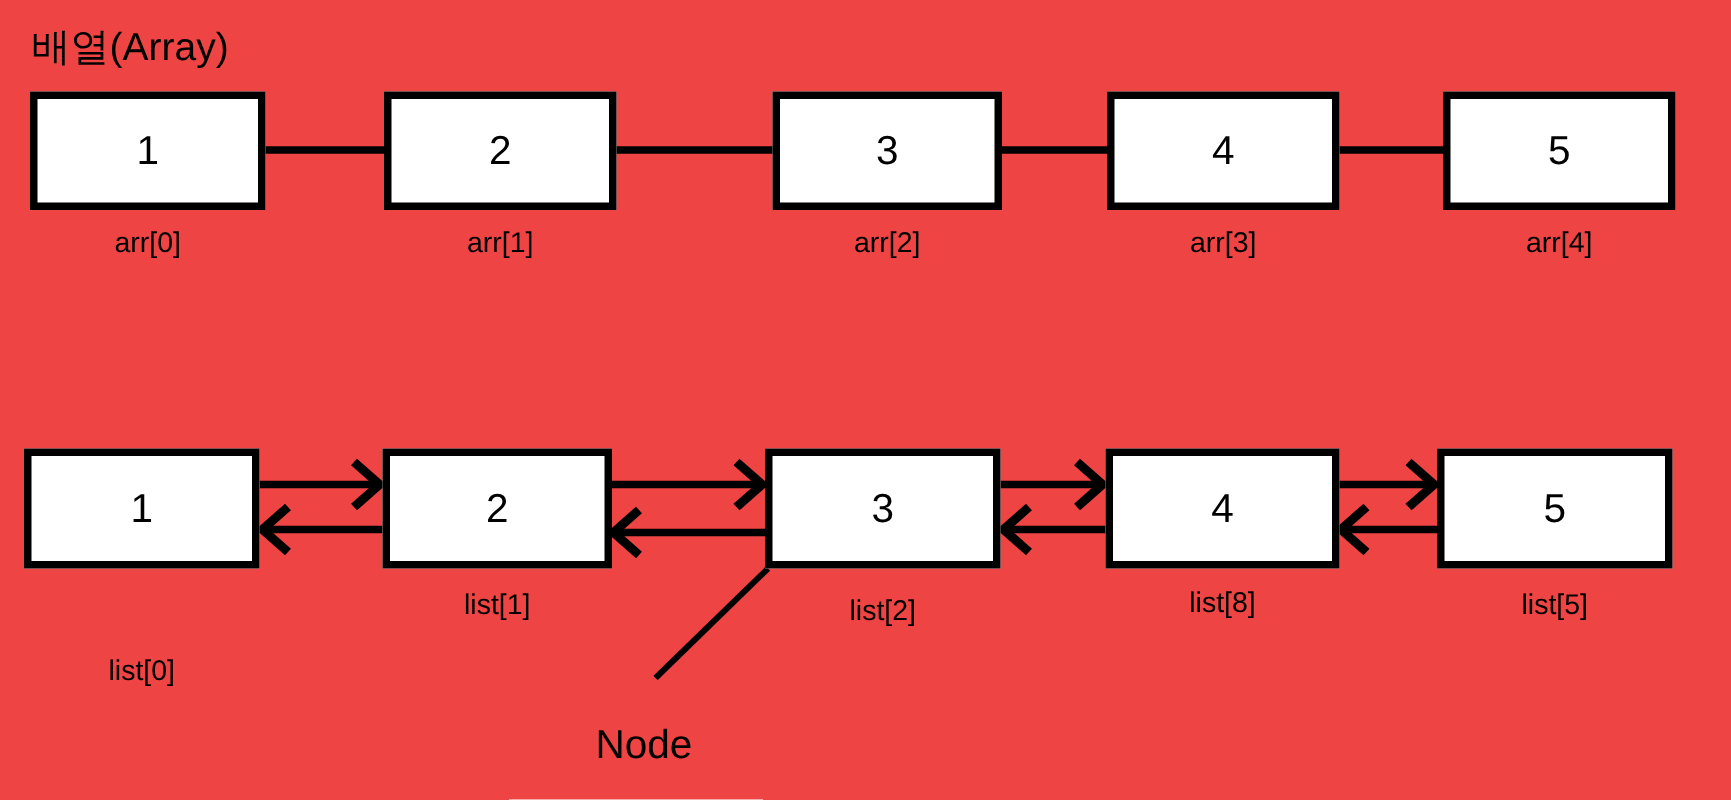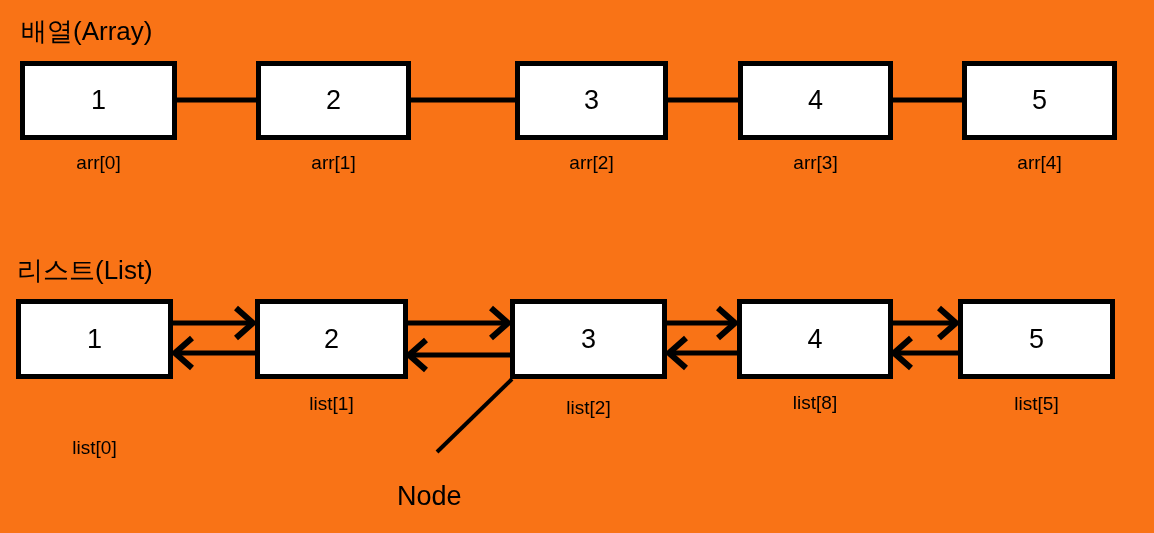--- a/index.html
+++ b/index.html
@@ -5,21 +5,21 @@
   html, body {
     margin: 0;
     padding: 0;
     background: #ffffff;
     font-family: "Liberation Sans", "DejaVu Sans", sans-serif;
   }
   .canvas {
     position: relative;
     width: 1154px;
     height: 533px;
-    background: #f97316;
+    background: #ef4444;
     overflow: hidden;
     color: #000000;
   }
   .overlay {
     position: absolute;
     left: 0; top: 0;
     width: 1154px; height: 533px;
     pointer-events: none;
   }
   .section-title {
@@ -124,21 +124,20 @@
   <div class="cell" style="left:962px; top:61px; width:155px; height:79px;">
     <span>5</span>
   </div>
 
   <div class="idx-label" style="left:20px;  top:148px; width:157px;">arr[0]</div>
   <div class="idx-label" style="left:256px; top:148px; width:155px;">arr[1]</div>
   <div class="idx-label" style="left:515px; top:148px; width:153px;">arr[2]</div>
   <div class="idx-label" style="left:738px; top:148px; width:155px;">arr[3]</div>
   <div class="idx-label" style="left:962px; top:148px; width:155px;">arr[4]</div>
 
-  <div class="section-title" style="left:17px; top:255px;">리스트(List)</div>
 
   <div class="cell" style="left:16px;  top:299px; width:157px; height:80px;">
     <span>1</span>
   </div>
   <div class="cell" style="left:255px; top:299px; width:153px; height:80px;">
     <span>2</span>
   </div>
   <div class="cell" style="left:510px; top:299px; width:157px; height:80px;">
     <span>3</span>
   </div>

